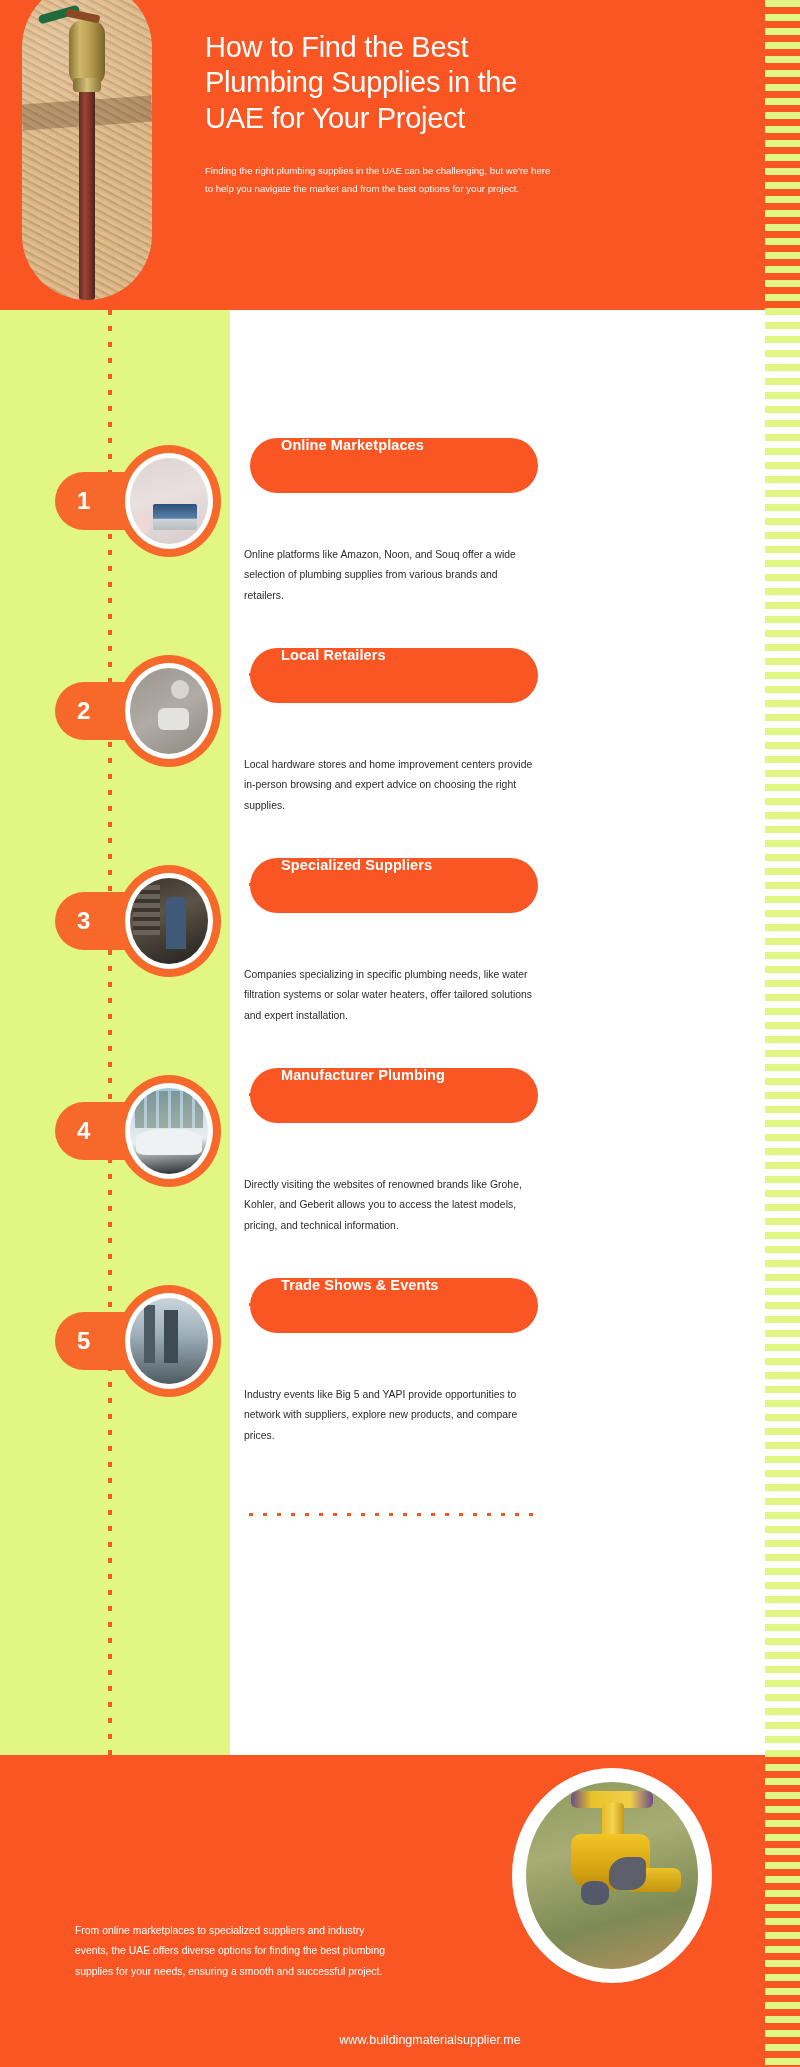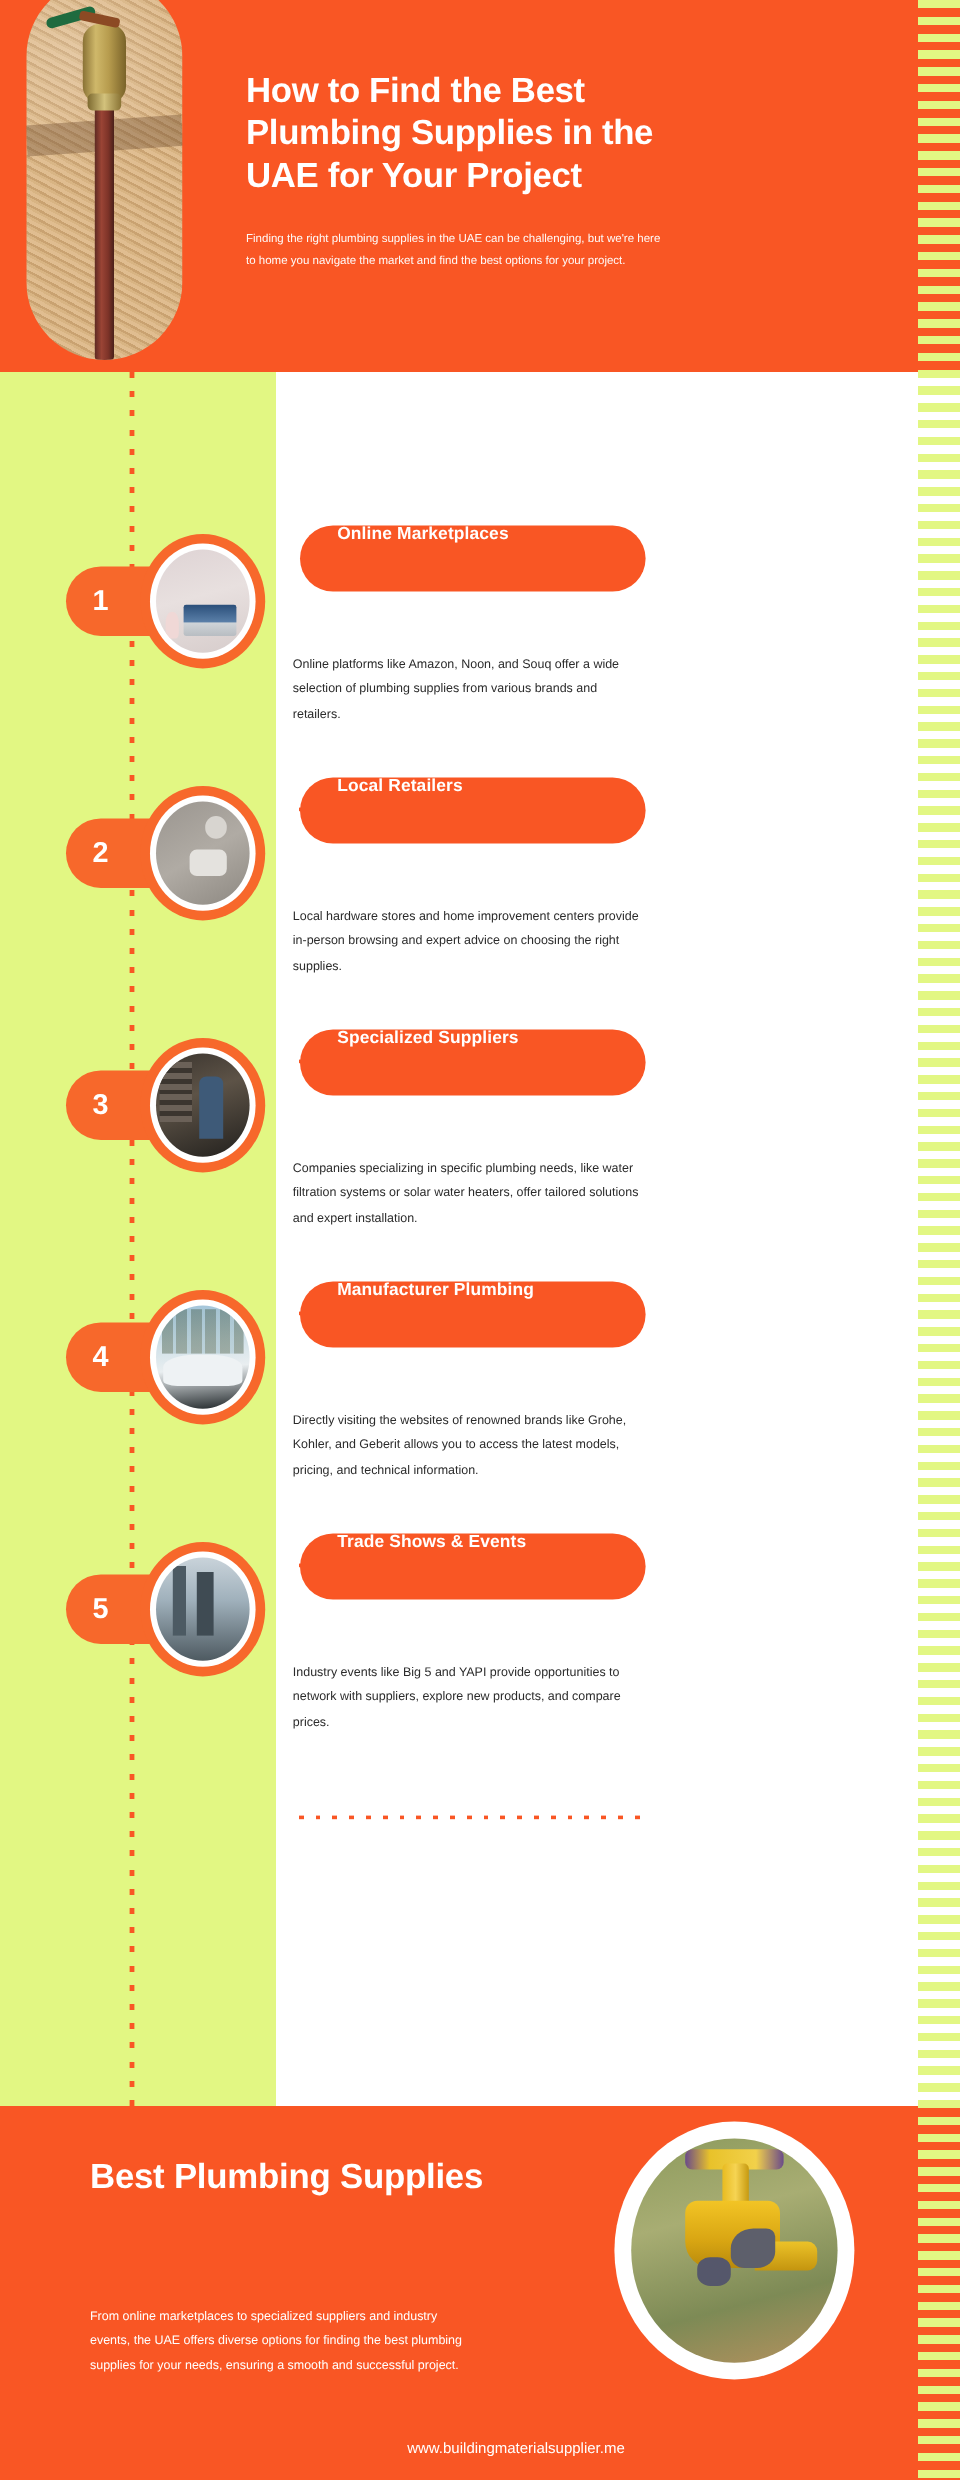--- a/index.html
+++ b/index.html
@@ -61,23 +61,22 @@
     position:absolute; left:44px; top:30px; width:34px; height:8px;
     background:#8c4a24; border-radius:3px; transform:rotate(12deg);
   }
   .header-img .shadow{
     position:absolute; left:0; top:118px; width:130px; height:26px;
     background:rgba(90,55,30,.32); transform:rotate(-4deg);
   }
 
   .header-text{ position:absolute; left:205px; top:30px; width:355px; z-index:13; }
   .header-title{
-    color:#ffffff; font-size:29px; line-height:1.22; font-weight:700;
+    color:#ffffff; font-size:29px; line-height:1.22; font-weight:400;
     letter-spacing:-0.3px;
-    margin-top:29px;
   }
   .header-sub{
     color:#ffffff; font-size:9.6px; line-height:1.85; margin-top:26px;
     font-weight:400; opacity:.97;
   }
 
   
   .body-wrap{
     position:absolute; top:310px; left:0; width:800px; height:1445px;
     background:#ffffff; z-index:5;
@@ -230,21 +229,21 @@
   <div class="header-img">
     <div class="shadow"></div>
     <div class="pipe"></div>
     <div class="valve"></div>
     <div class="valve-collar"></div>
     <div class="handle"></div>
     <div class="handle-arm"></div>
   </div>
   <div class="header-text">
     <div class="header-title">How to Find the Best Plumbing Supplies in the UAE for Your Project</div>
-    <div class="header-sub">Finding the right plumbing supplies in the UAE can be challenging, but we're here to home you navigate the market and find the best options for your project.</div>
+    <div class="header-sub">Finding the right plumbing supplies in the UAE can be challenging, but we're here to help you navigate the market and from the best options for your project.</div>
   </div>
 </div>
 
 <div class="body-wrap">
   <div class="lime-col"></div>
   <div class="dotline"></div>
 
   <div class="step">
     <div class="num-pill" style="top:162px">
       <span>1</span>
@@ -320,21 +319,20 @@
     </div>
     <div class="title-pill" style="top:968px">
       <span>Trade Shows &amp; Events</span>
     </div>
     <div class="step-body" style="top:1075px">Industry events like Big 5 and YAPI provide opportunities to network with suppliers, explore new products, and compare prices.</div>
     <div class="sep" style="top:1203px"></div>
   </div>
 </div>
 
 <div class="footer">
-  <div class="footer-title">Best Plumbing Supplies</div>
   <div class="footer-body">From online marketplaces to specialized suppliers and industry events, the UAE offers diverse options for finding the best plumbing supplies for your needs, ensuring a smooth and successful project.</div>
   <div class="footer-url">www.buildingmaterialsupplier.me</div>
   <div class="footer-photo-ring">
     <div class="footer-photo">
       <div class="taphandle"></div>
       <div class="tapneck"></div>
       <div class="tapbody"></div>
       <div class="tapspout"></div>
       <div class="rust1"></div>
       <div class="rust2"></div>

